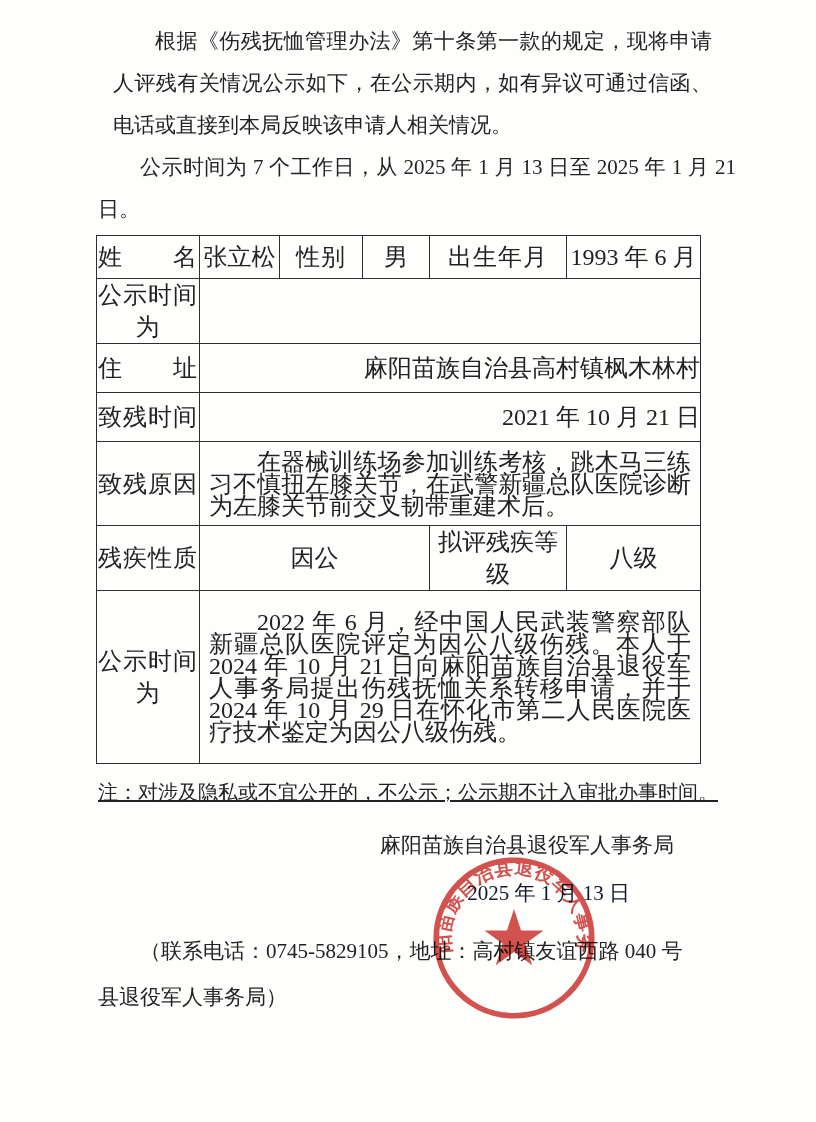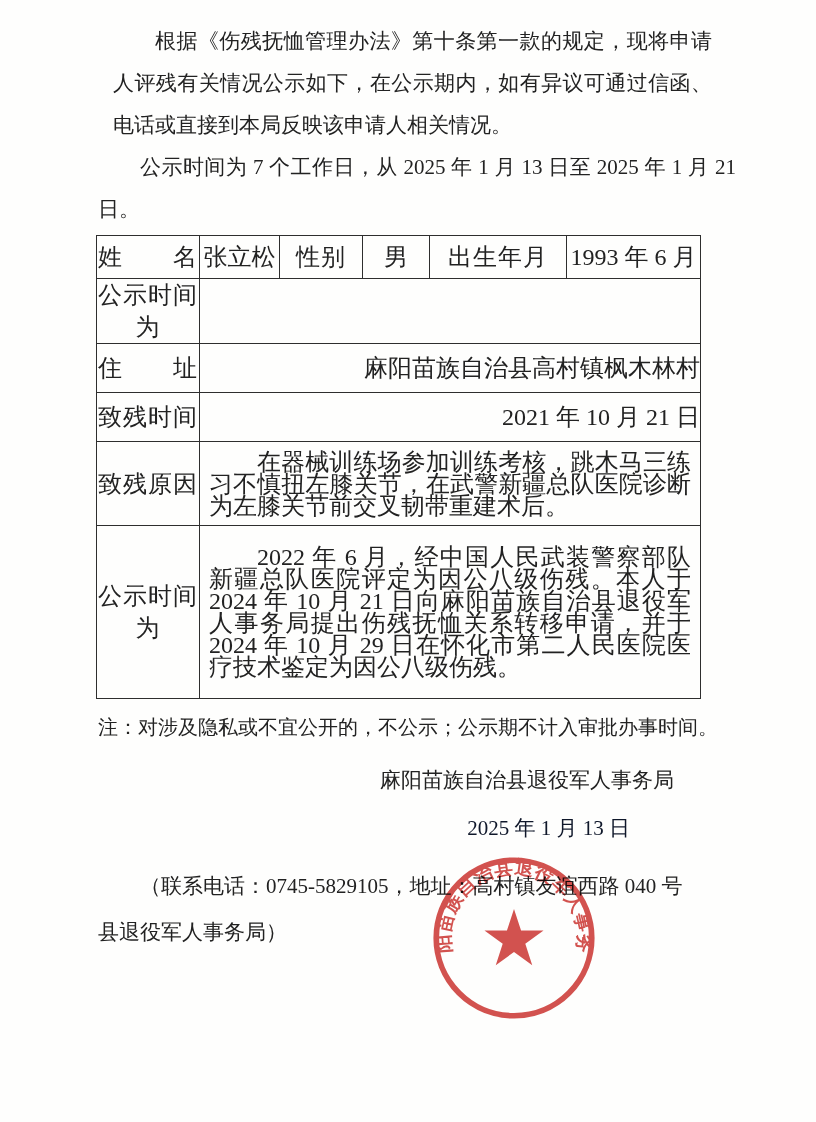--- a/index.html
+++ b/index.html
@@ -71,20 +71,21 @@
   tr.r5 td{height:47px;}
   tr.r6 td{height:75px;}
   tr.r7 td{height:47px;}
   tr.r8 td{height:164px;}
   .note{
     margin-top:12px;
     font-size:20px;
     line-height:32px;
     text-indent:0;
     color:#222;
+    text-decoration:underline;
   }
   .agency-line{
     margin-top:14px;
     font-size:21px;
     line-height:34px;
     text-align:right;
     padding-right:62px;
     color:#222;
   }
   .date-line{
@@ -151,20 +152,26 @@
         <td class="val-left" colspan="5">麻阳苗族自治县高村镇枫木林村</td>
       </tr>
       <tr class="r4">
         <td class="lbl">致残时间</td>
         <td class="val-left" colspan="5">2021 年 10 月 21 日</td>
       </tr>
       <tr class="r6">
         <td class="lbl">致残原因</td>
         <td class="val-block" colspan="5">在器械训练场参加训练考核，跳木马三练习不慎扭左膝关节，在武警新疆总队医院诊断为左膝关节前交叉韧带重建术后。</td>
       </tr>
+      <tr class="r7">
+        <td class="lbl">残疾性质</td>
+        <td class="val-center" colspan="3">因公</td>
+        <td class="lbl" style="letter-spacing:0">拟评残疾等级</td>
+        <td class="val-center">八级</td>
+      </tr>
       <tr class="r8">
         <td class="lbl">公示时间为</td>
         <td class="val-block" colspan="5">2022 年 6 月，经中国人民武装警察部队新疆总队医院评定为因公八级伤残。本人于 2024 年 10 月 21 日向麻阳苗族自治县退役军人事务局提出伤残抚恤关系转移申请，并于 2024 年 10 月 29 日在怀化市第二人民医院医疗技术鉴定为因公八级伤残。</td>
       </tr>
     </tbody>
       </table>
 
     <p class="note">注：对涉及隐私或不宜公开的，不公示；公示期不计入审批办事时间。</p>
 
     <div class="agency-line">麻阳苗族自治县退役军人事务局</div>

